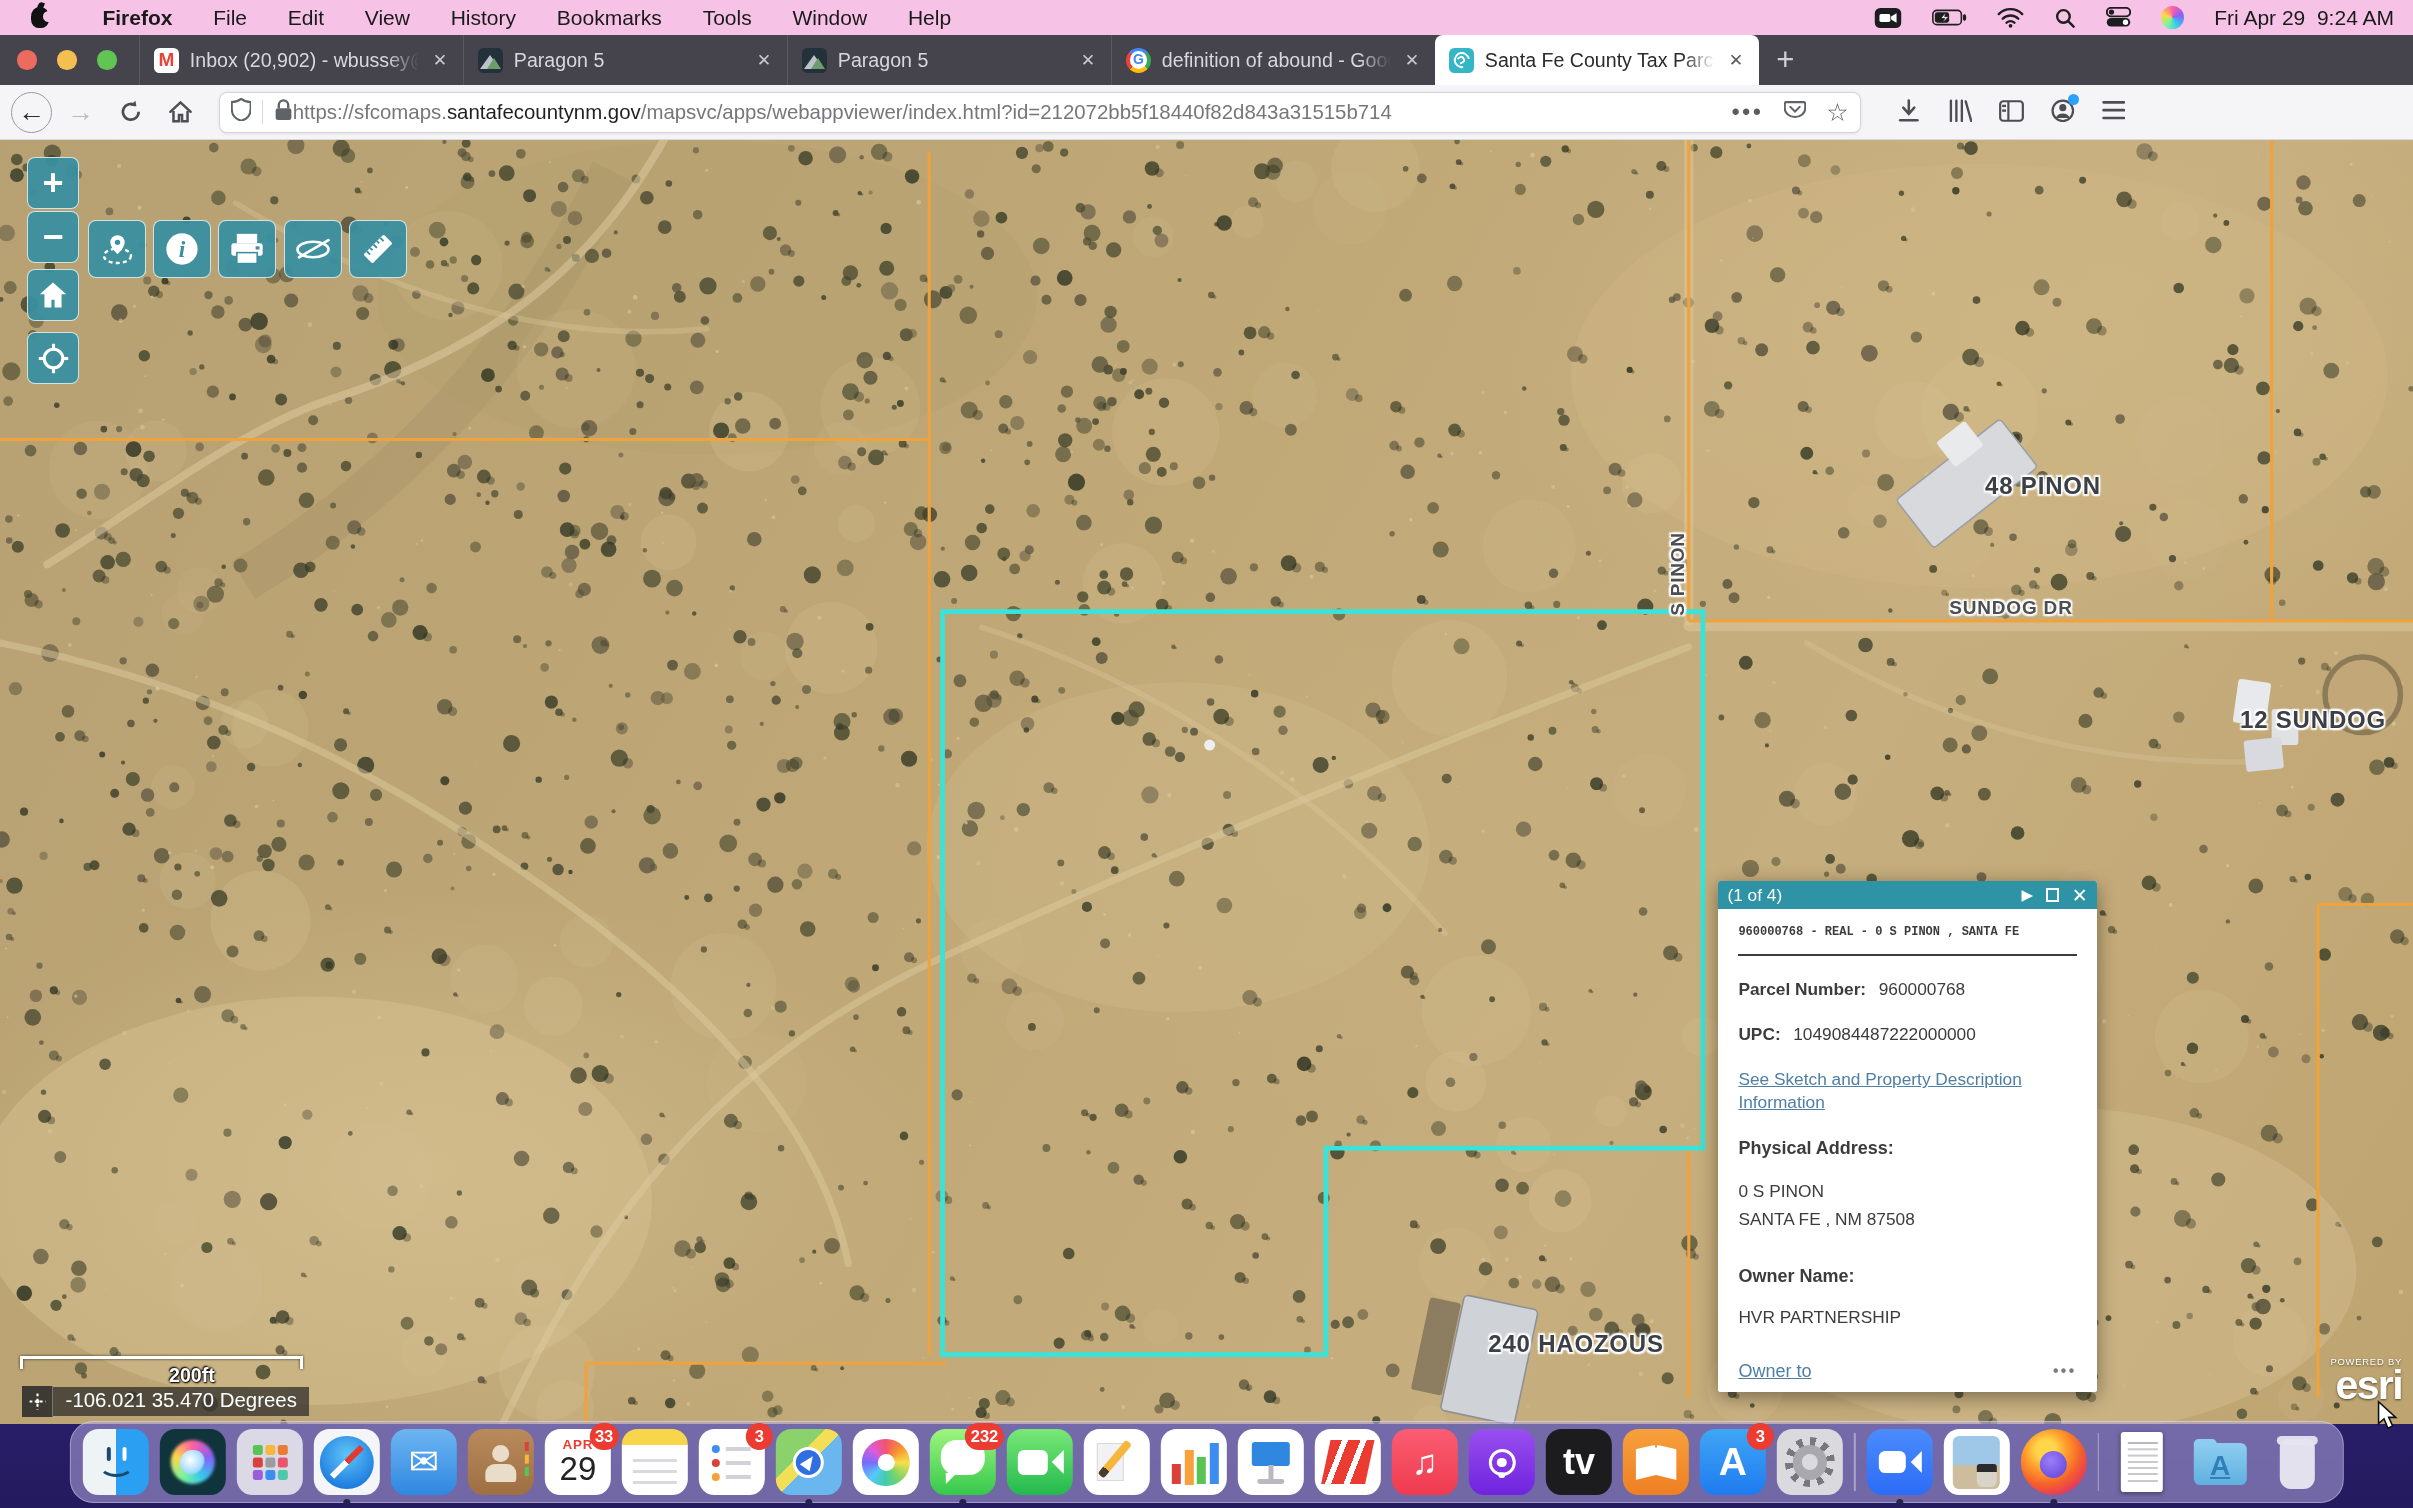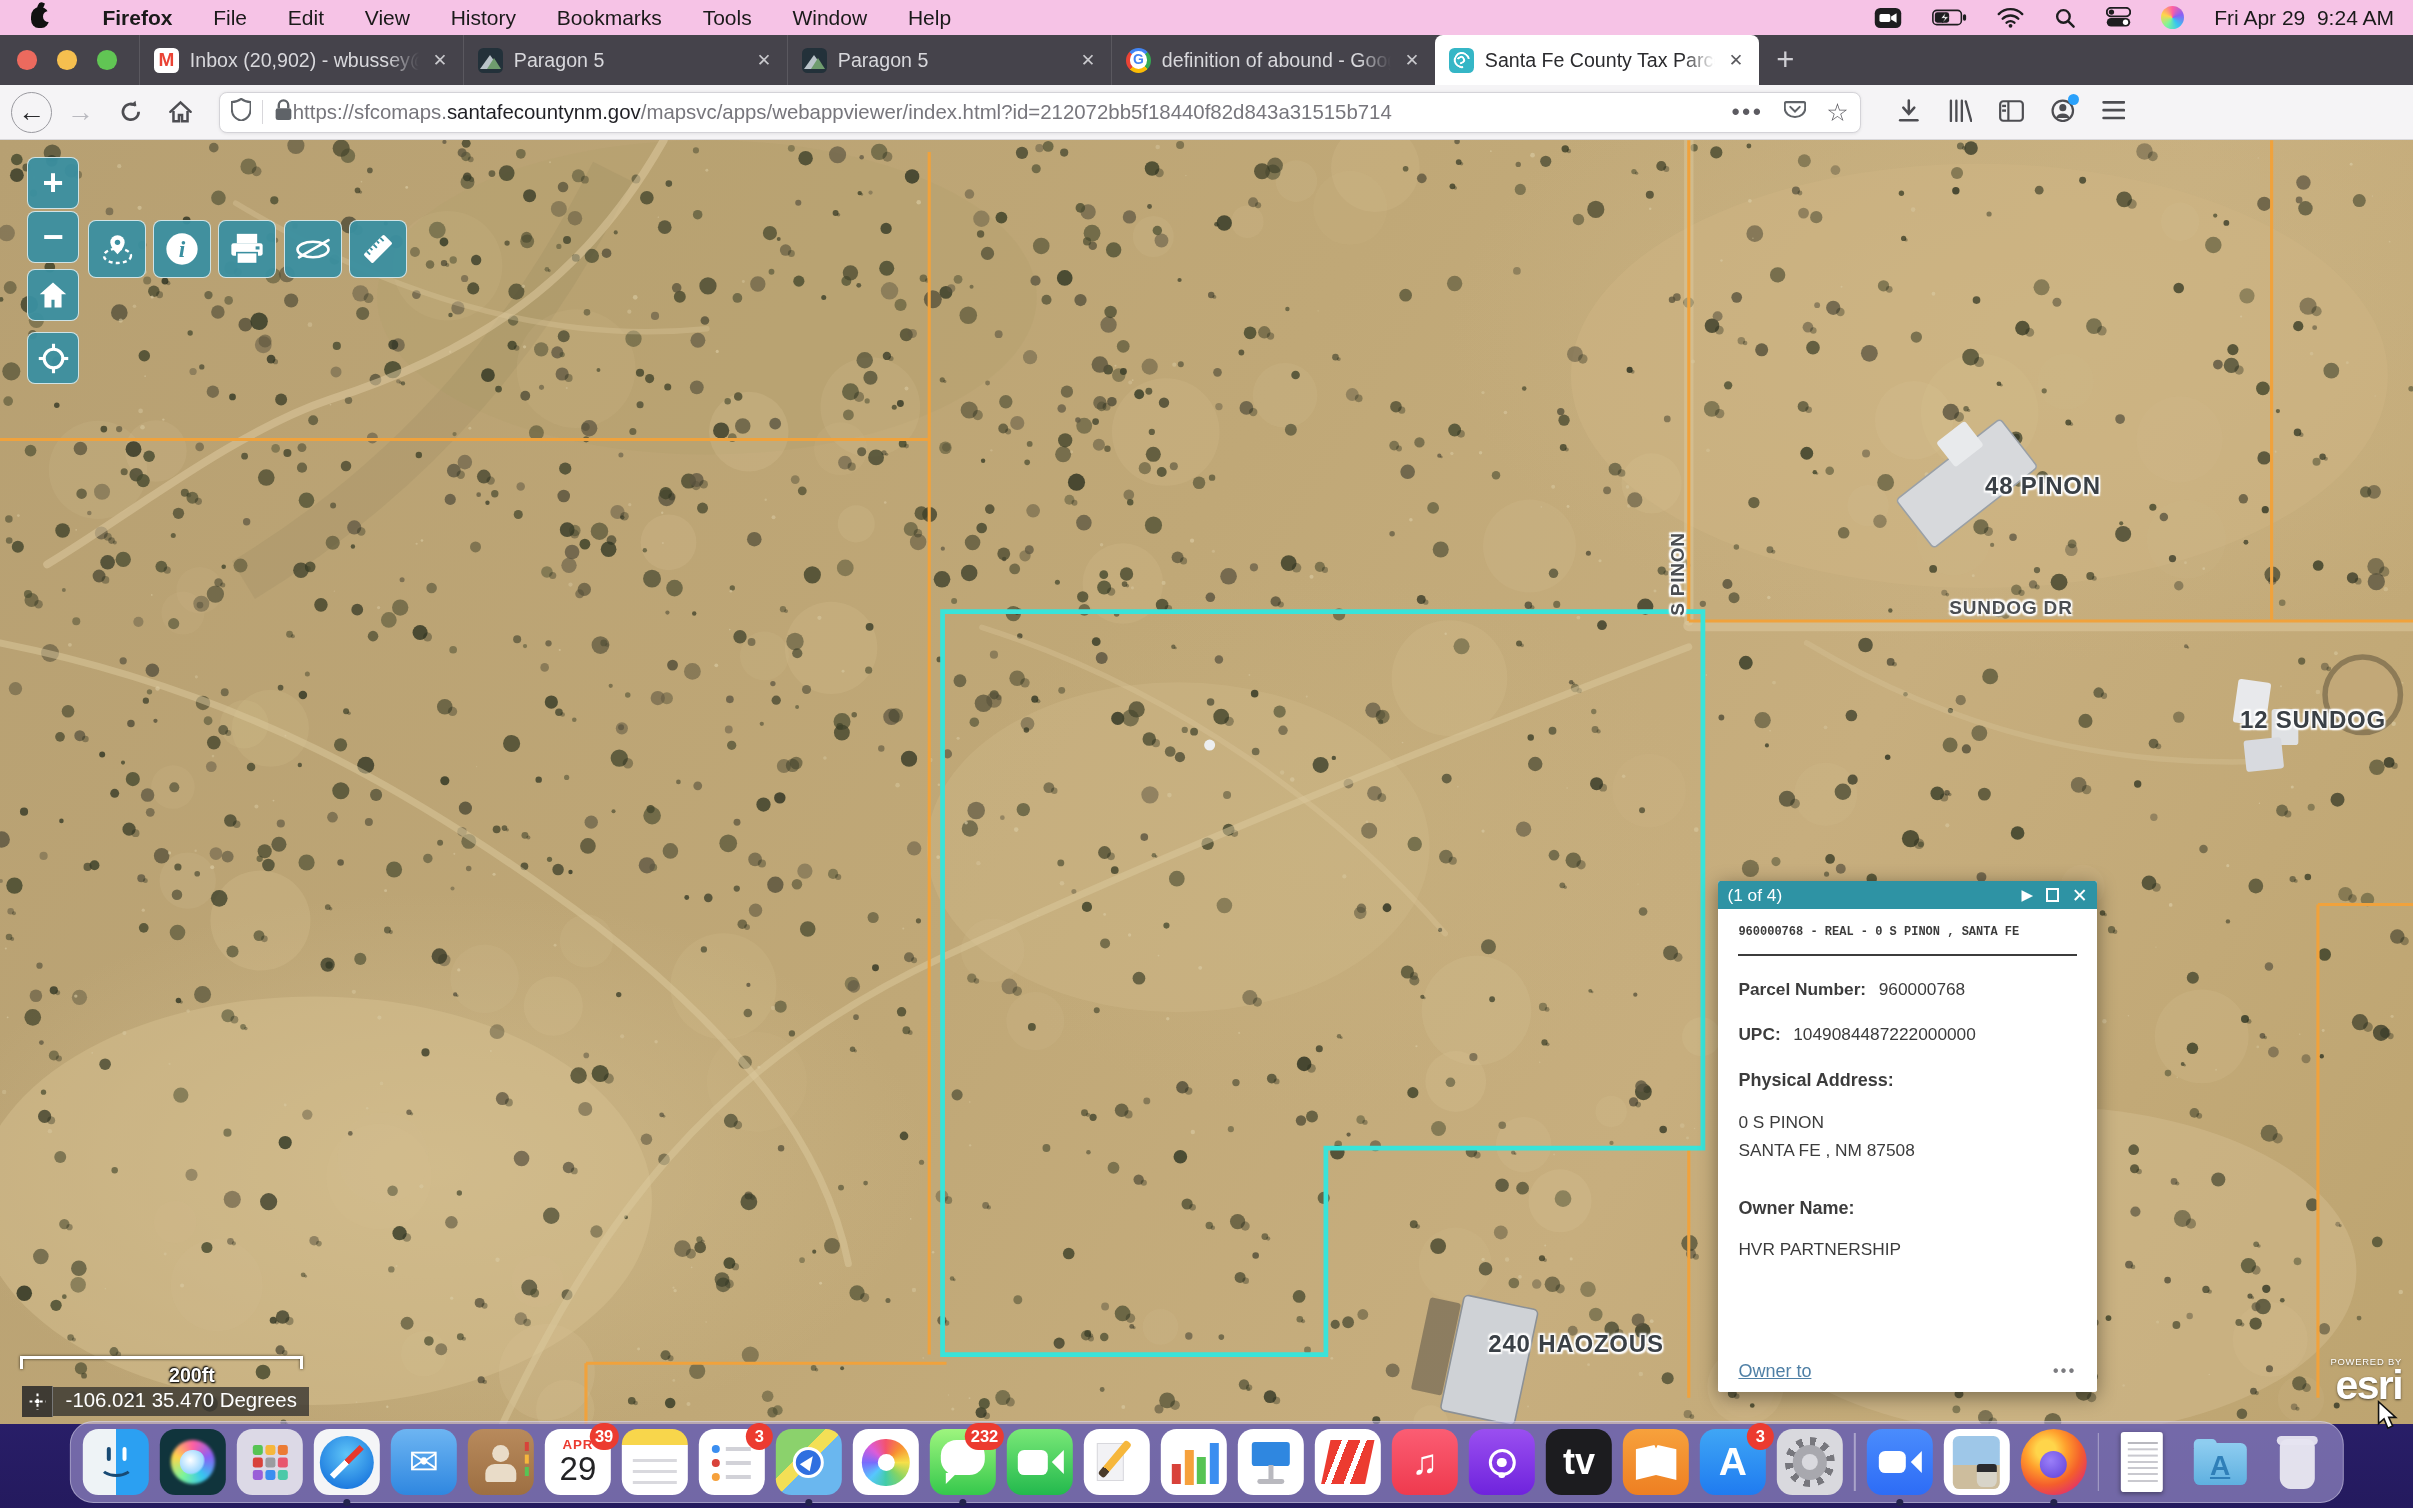--- a/index.html
+++ b/index.html
@@ -2491,20 +2491,21 @@
       </span>
     </div>
     <div id="popup-body">
       <div id="popup-title">960000768 - REAL - 0 S PINON , SANTA FE</div>
       <div class="prow">
         <span class="plabel">Parcel Number:</span><span class="pvalue">960000768</span>
       </div>
       <div class="prow">
         <span class="plabel">UPC:</span><span class="pvalue">1049084487222000000</span>
       </div>
+      <a id="sketch-link" href="#">See Sketch and Property Description Information</a>
       <div class="pblock-label">Physical Address:</div>
       <div class="pblock-line first">0 S PINON</div>
       <div class="pblock-line">SANTA FE ,  NM 87508</div>
       <div class="pblock-label" style="margin-top:35px;">Owner Name:</div>
       <div class="pblock-line" style="margin-top:19px;">HVR PARTNERSHIP</div>
     </div>
     <div id="popup-footer">
       <a id="zoomto" href="#">Owner to</a>
       <span id="popup-more">•••</span>
     </div>
@@ -2532,21 +2533,21 @@
       <span class="glyph">✉</span>
     </div>
   <div class="di contacts">
       <i></i>
       <u></u>
       <b></b>
     </div>
   <div class="di calendar">
     <span class="cal-month">APR</span>
     <span class="cal-day">29</span>
-    <span class="badge">39</span>
+    <span class="badge">33</span>
   </div>
   <div class="di notes">
       <i></i>
     </div>
   <div class="di reminders">
       <i></i>
       <u></u>
     <span class="badge">3</span>
     </div>
   <div class="di maps">

